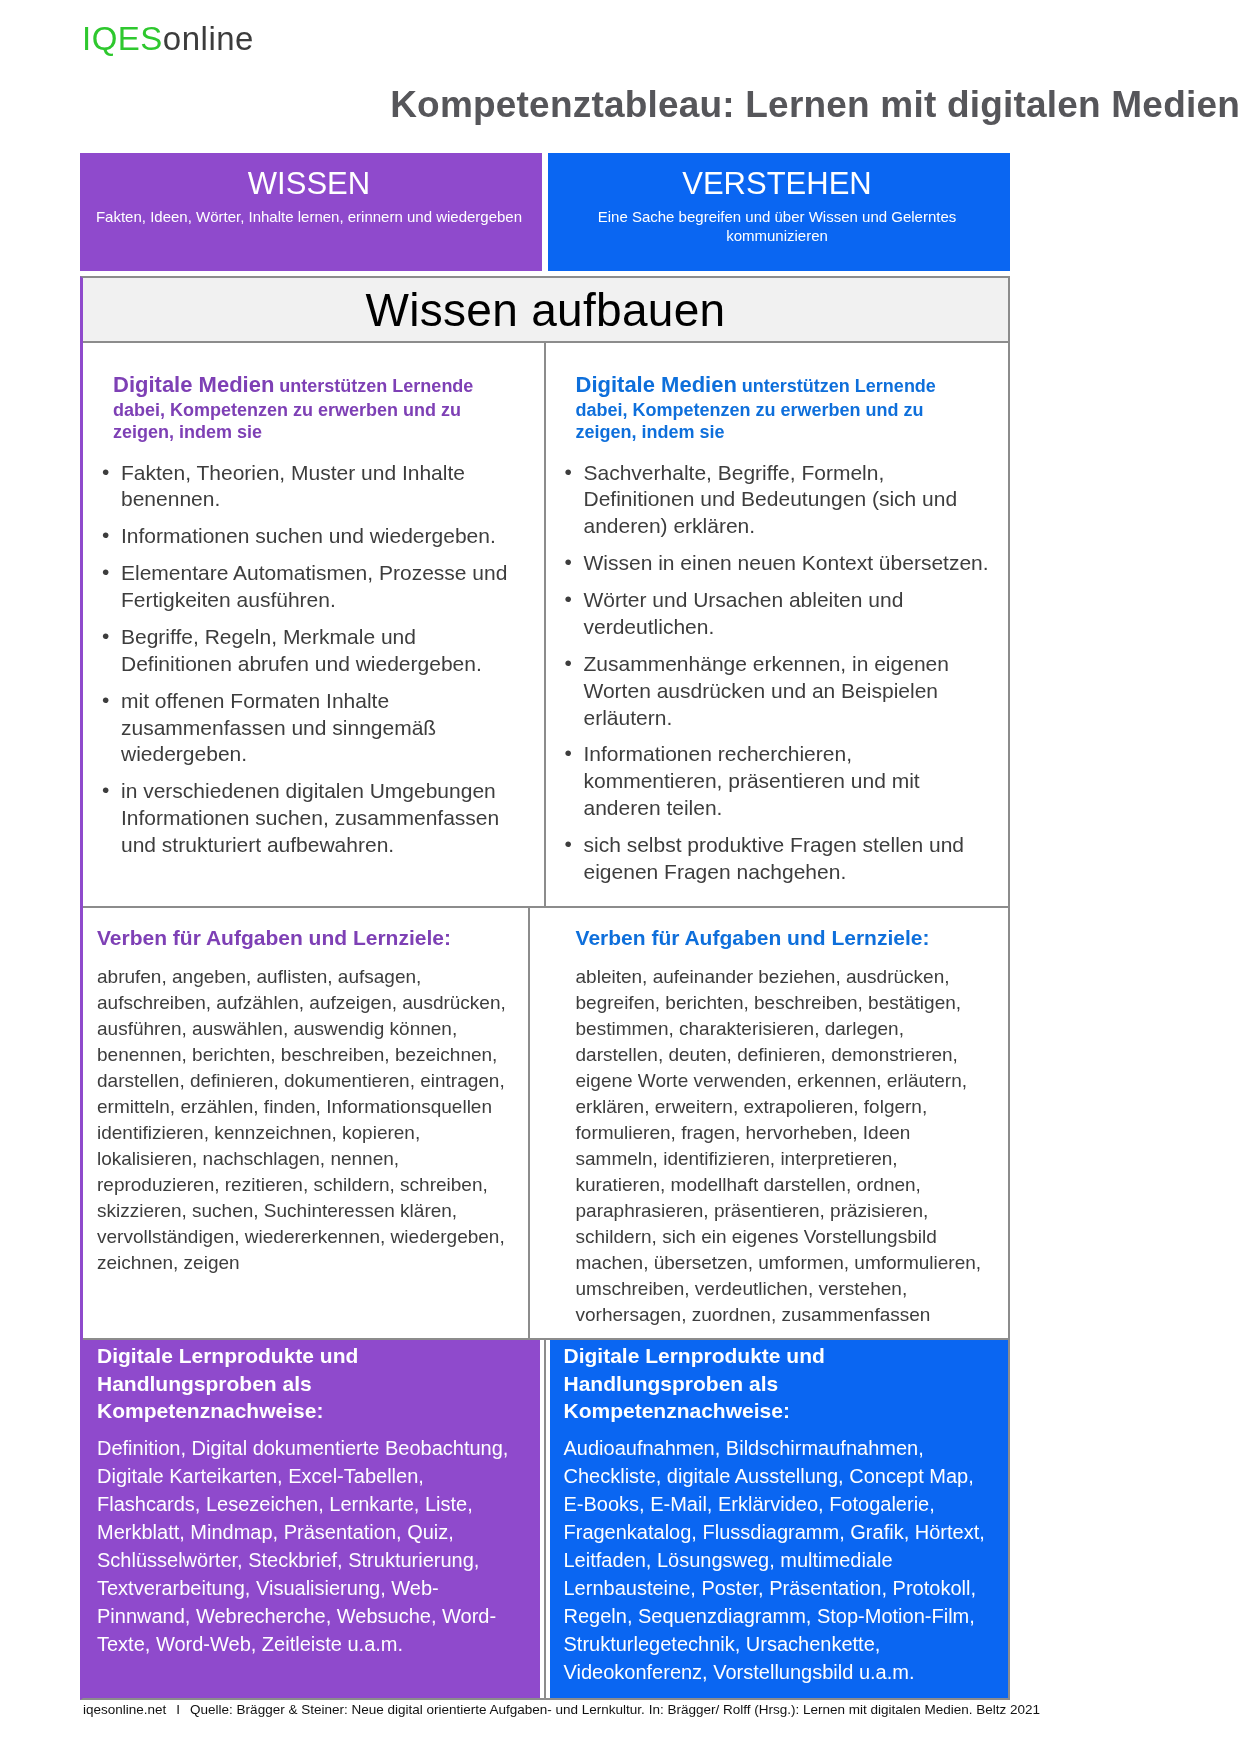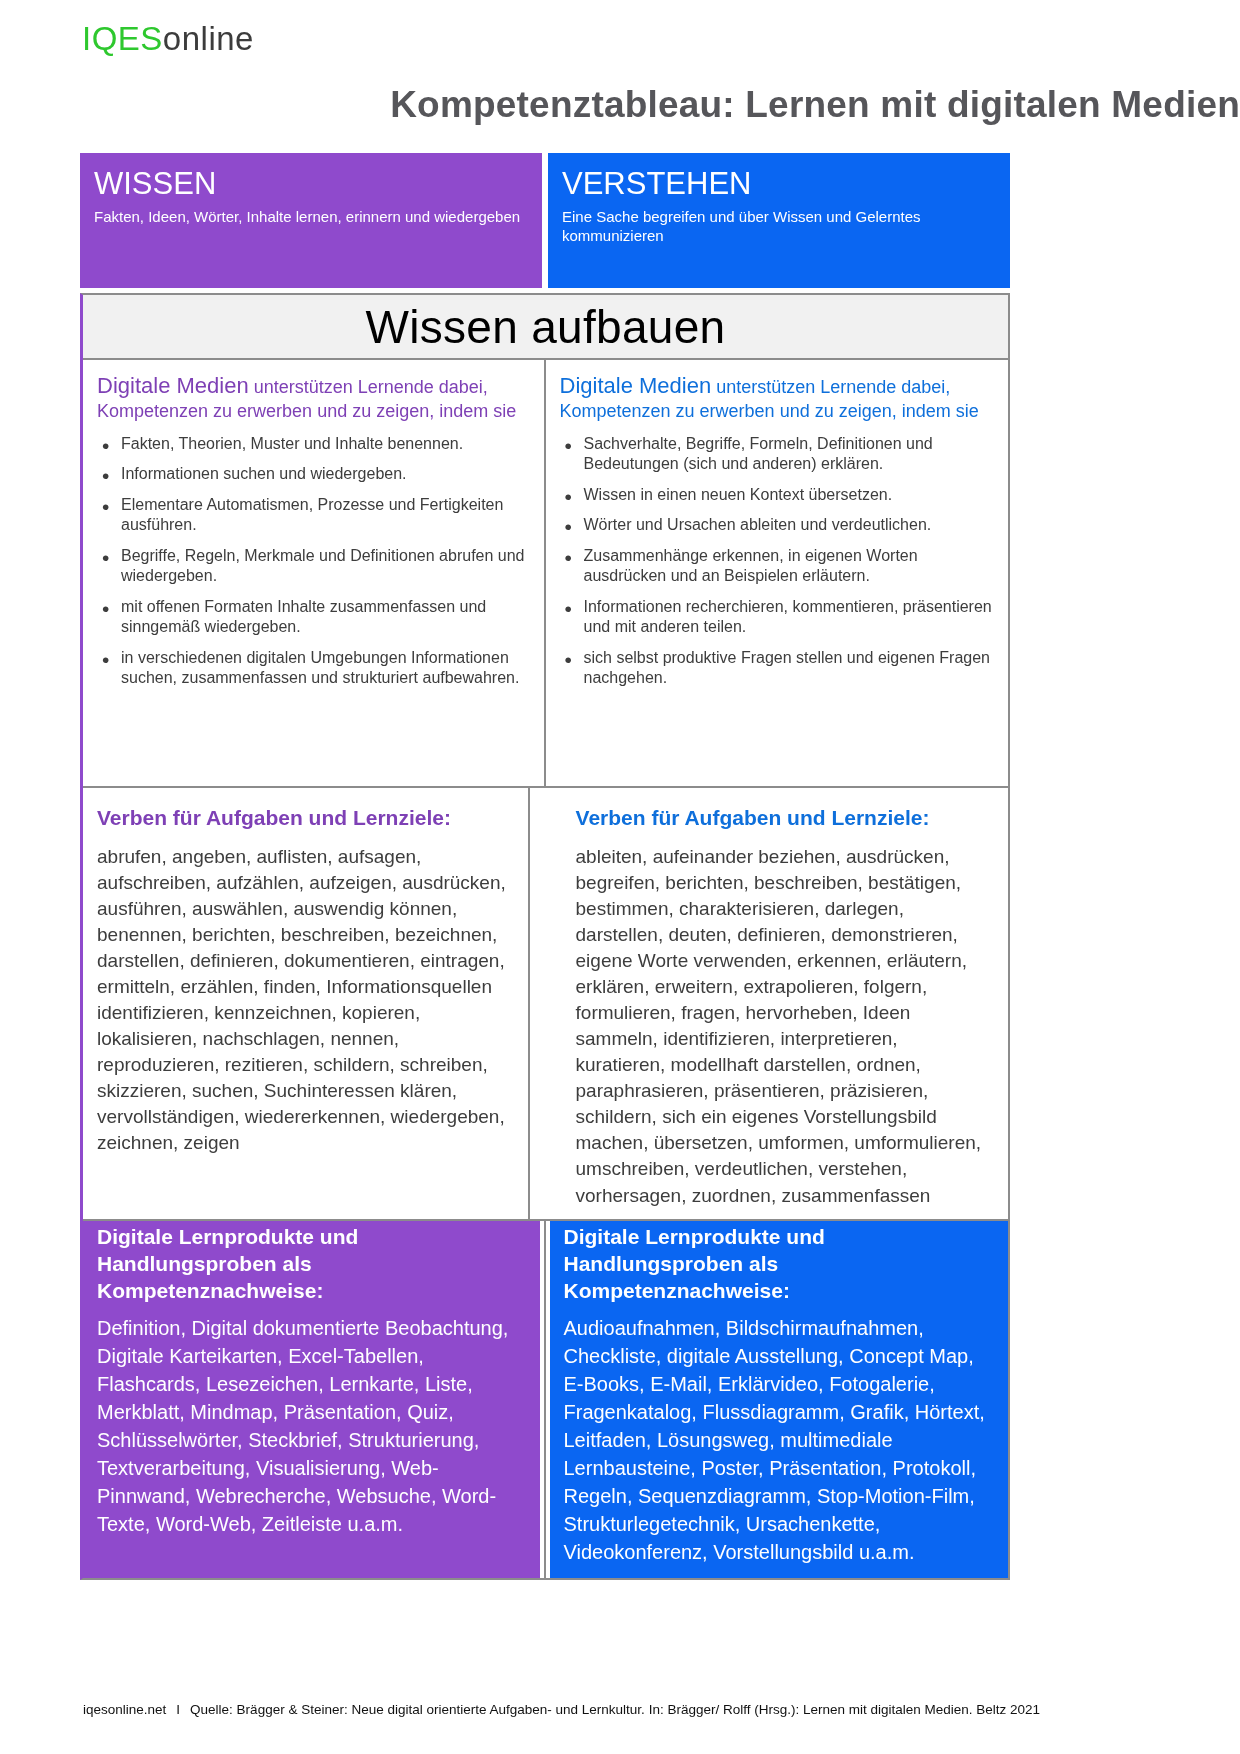--- a/index.html
+++ b/index.html
@@ -27,22 +27,22 @@
     color: var(--title-gray, #56565a);
     letter-spacing: 0.2px;
     text-align: right;
   }
 
   
   .ktable { width: 930px; margin: 27px 0 0 80px; }
 
   .head-row { display: flex; gap: 6px; margin-bottom: 5px; }
   .hcell {
-    width: 462px; height: 135px;
-    color: #ffffff; 
+    width: 462px; height: 118px;
+    color: #ffffff; text-align: center;
     padding: 12px 18px 0 14px;
   }
   .hcell.purple { background: var(--wissen-purple, #8f4acc); }
   .hcell.blue   { background: var(--verstehen-blue, #0a66f2); }
   .hcell .htitle { font-size: 31px; font-weight: 400; line-height: 1.2; }
   .hcell .hsub   { font-size: 15px; font-weight: 400; line-height: 1.28; margin-top: 5px; }
 
   .tbody {
     border-top: 2px solid var(--border-gray, #8c8c8c);
     border-bottom: 2px solid var(--border-gray, #8c8c8c);
@@ -61,31 +61,31 @@
   .row { display: flex; }
   .row .cell { width: 50%; }
   .row .cell.left { border-right: 2px solid var(--border-gray, #8c8c8c); }
 
   .dm-row { min-height: 428px; border-bottom: 2px solid var(--border-gray, #8c8c8c); }
   .verben-row { min-height: 380px; border-bottom: 2px solid var(--border-gray, #8c8c8c); gap: 32px; }
   .produkte-row { min-height: 342px; }
 
   .dm-row .cell, .verben-row .cell { padding: 12px 16px 10px 14px; }
 
-  .sec-heading { font-weight: 400; line-height: 1.25; margin: 0; }
+  .sec-heading { font-weight: 700; line-height: 1.25; margin: 16px; }
   .sec-heading .lead { font-size: 22px; }
   .sec-heading .rest { font-size: 18px; }
   .wissen-col .sec-heading { color: var(--heading-purple, #7e40b5); }
   .verstehen-col .sec-heading { color: var(--heading-blue, #0e6fdb); }
 
   ul.bullets { list-style: none; margin: 12px 0 0 0; padding: 0; }
   ul.bullets li {
     position: relative;
     padding-left: 24px;
-    font-size: 16px;
+    font-size: 21px;
     line-height: 1.28;
     margin-bottom: 10px;
     color: var(--text-dark, #3d3d3d);
   }
   ul.bullets li::before {
     content: "\2022";
     position: absolute; left: 5px; top: -1px;
     font-size: 21px;
   }
 

